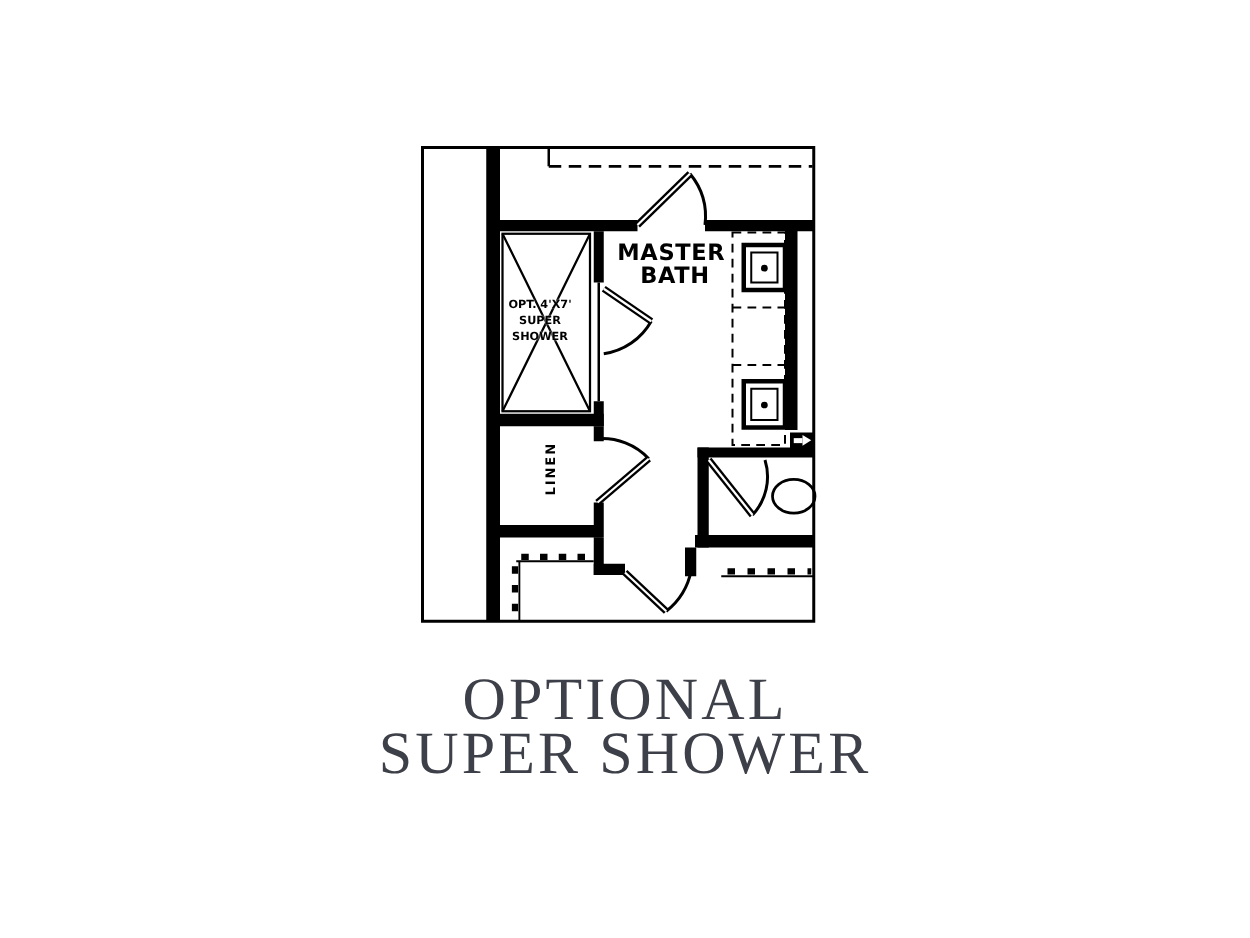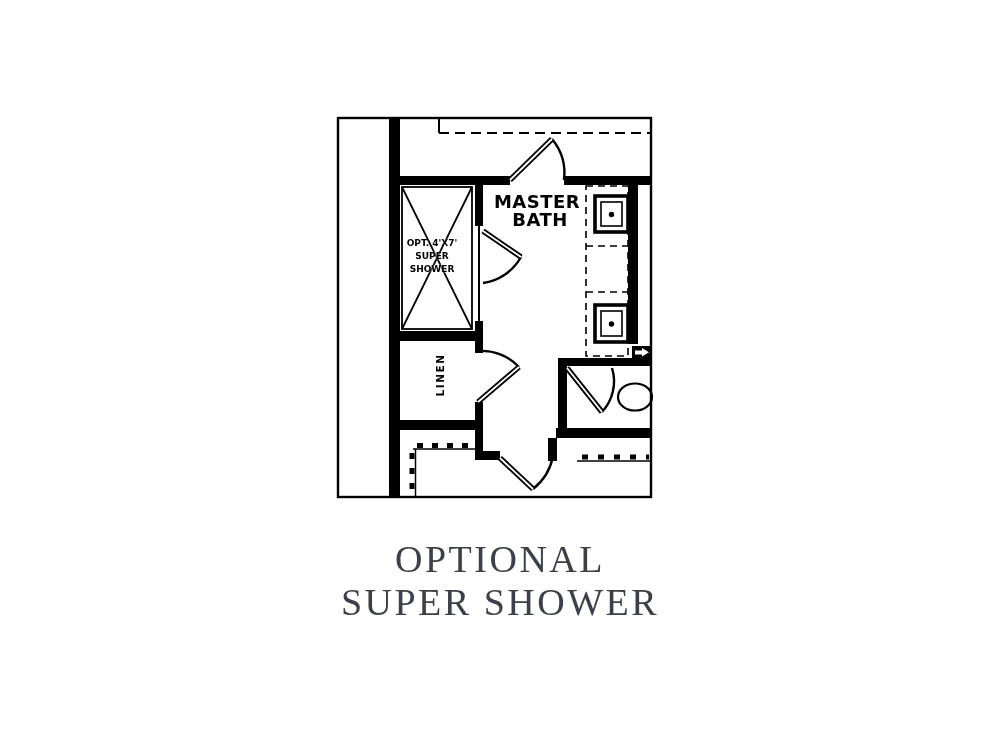--- a/index.html
+++ b/index.html
@@ -9,21 +9,21 @@
     background:#ffffff;
     overflow:hidden;
     font-family:"Liberation Sans",sans-serif;
   }
   .plan-svg{position:absolute;left:0;top:0;}
   .caption{
     position:absolute;
     left:0;top:538px;width:1000px;
     text-align:center;
     font-family:"Liberation Serif",serif;
-    font-size:38px;
+    font-size:48px;
     line-height:43px;
     letter-spacing:2.5px;
     color:#3e4049;
     font-weight:500;
   }
   .plan-label{
     font-family:"DejaVu Sans",sans-serif;
     font-weight:bold;
   }
 </style>

